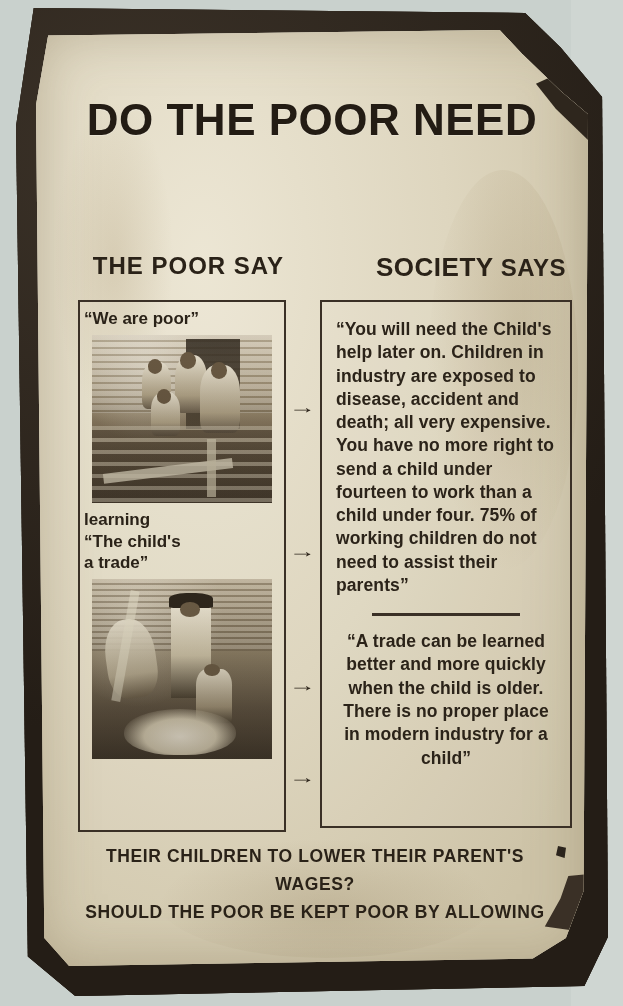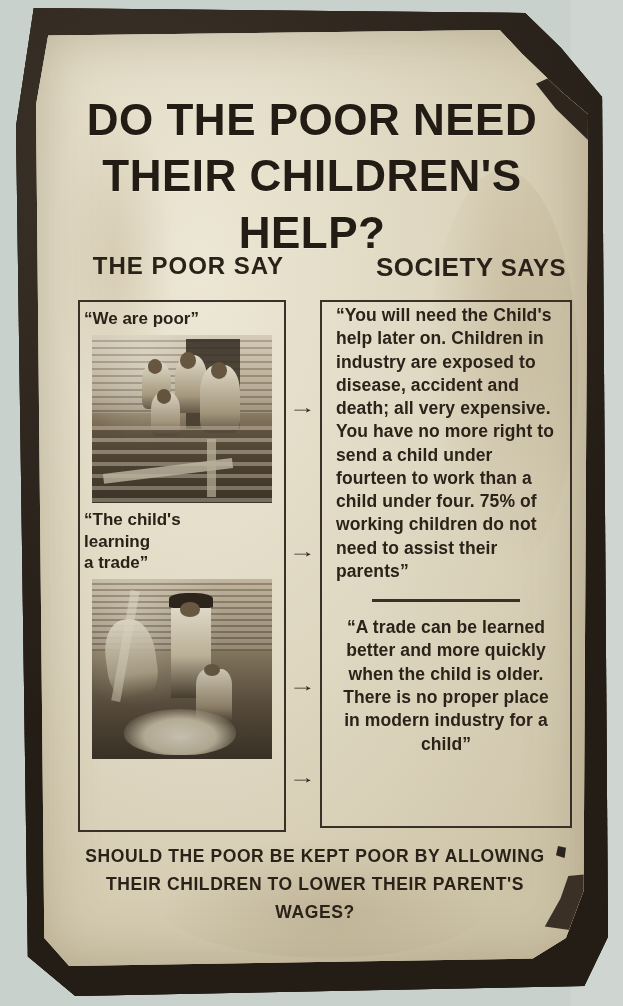--- a/index.html
+++ b/index.html
@@ -281,21 +281,21 @@
 
   
   .right-col {
     position: absolute;
     left: 284px;
     top: 270px;
     width: 252px;
     height: 528px;
     border: 2px solid #3a3026;
     background: rgba(255,255,255,0.05);
-    padding: 2px 14px 10px 14px;
+    padding: 16px 14px 10px 14px;
     box-sizing: border-box;
   }
   .quote {
     font-weight: bold;
     font-size: 17.5px;
     line-height: 1.33;
     color: #2b2319;
     letter-spacing: 0.1px;
   }
   .quote.second { margin-top: 14px; text-align: center; }
@@ -348,21 +348,20 @@
   <div class="sheet">
 
     <div class="stain stain-a"></div>
     <div class="stain stain-b"></div>
     <div class="stain stain-c"></div>
 
     <div class="content">
 
       <div class="title-block">
         <div class="title-line">DO THE POOR NEED</div>
-        <div class="title-line">THEIR CHILDREN'S HELP?</div>
       </div>
 
       <div class="columns-head">
         <div class="head-left">THE POOR SAY</div>
         <div class="head-right">
           <span class="big">SOCIETY</span>
           <span>SAYS</span>
         </div>
       </div>
 
@@ -379,22 +378,22 @@
           <div class="head h1"></div>
           <div class="head h2"></div>
           <div class="head h3"></div>
           <div class="head h4"></div>
           <div class="steps"></div>
           <div class="rail"></div>
           <div class="post"></div>
         </div>
 
         <div class="cap">
+          <div>learning</div>
           <div>“The child's</div>
-          <div>learning</div>
           <div>a trade”</div>
         </div>
 
         <div class="photo ph2 tall">
           <div class="wall"></div>
           <div class="sack"></div>
           <div class="beam"></div>
           <div class="man"></div>
           <div class="hat"></div>
           <div class="mhead"></div>
@@ -409,22 +408,22 @@
       <div class="arrow a3"><span>→</span></div>
       <div class="arrow a4"><span>→</span></div>
 
       <div class="right-col">
         <div class="quote">“You will need the Child's help later on. Children in industry are exposed to disease, accident and death; all very expensive. You have no more right to send a child under fourteen to work than a child under four. 75% of working children do not need to assist their parents”</div>
         <div class="rule"></div>
         <div class="quote second">“A trade can be learned better and more quickly when the child is older. There is no proper place in modern industry for a child”</div>
       </div>
 
       <div class="footer">
+        <div>THEIR CHILDREN TO LOWER THEIR PARENT'S WAGES?</div>
         <div>SHOULD THE POOR BE KEPT POOR BY ALLOWING</div>
-        <div>THEIR CHILDREN TO LOWER THEIR PARENT'S WAGES?</div>
       </div>
 
     </div>
 
     <div class="tear tear-tr"></div>
     <div class="tear tear-br"></div>
     <div class="tear tear-dot"></div>
 
   </div>
 </div>

